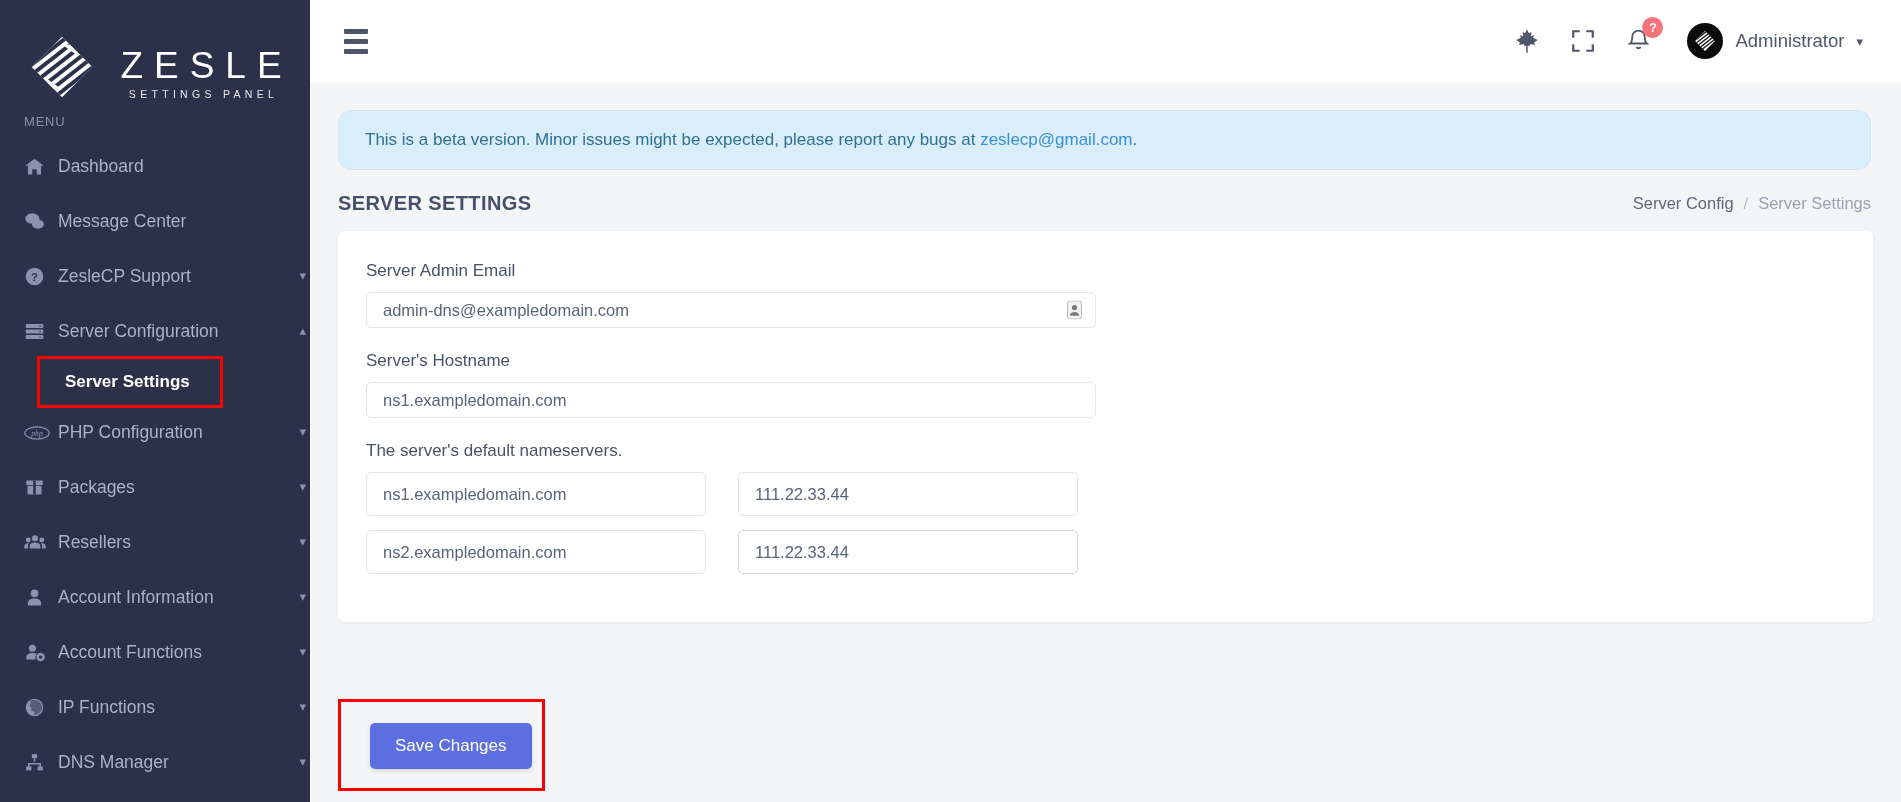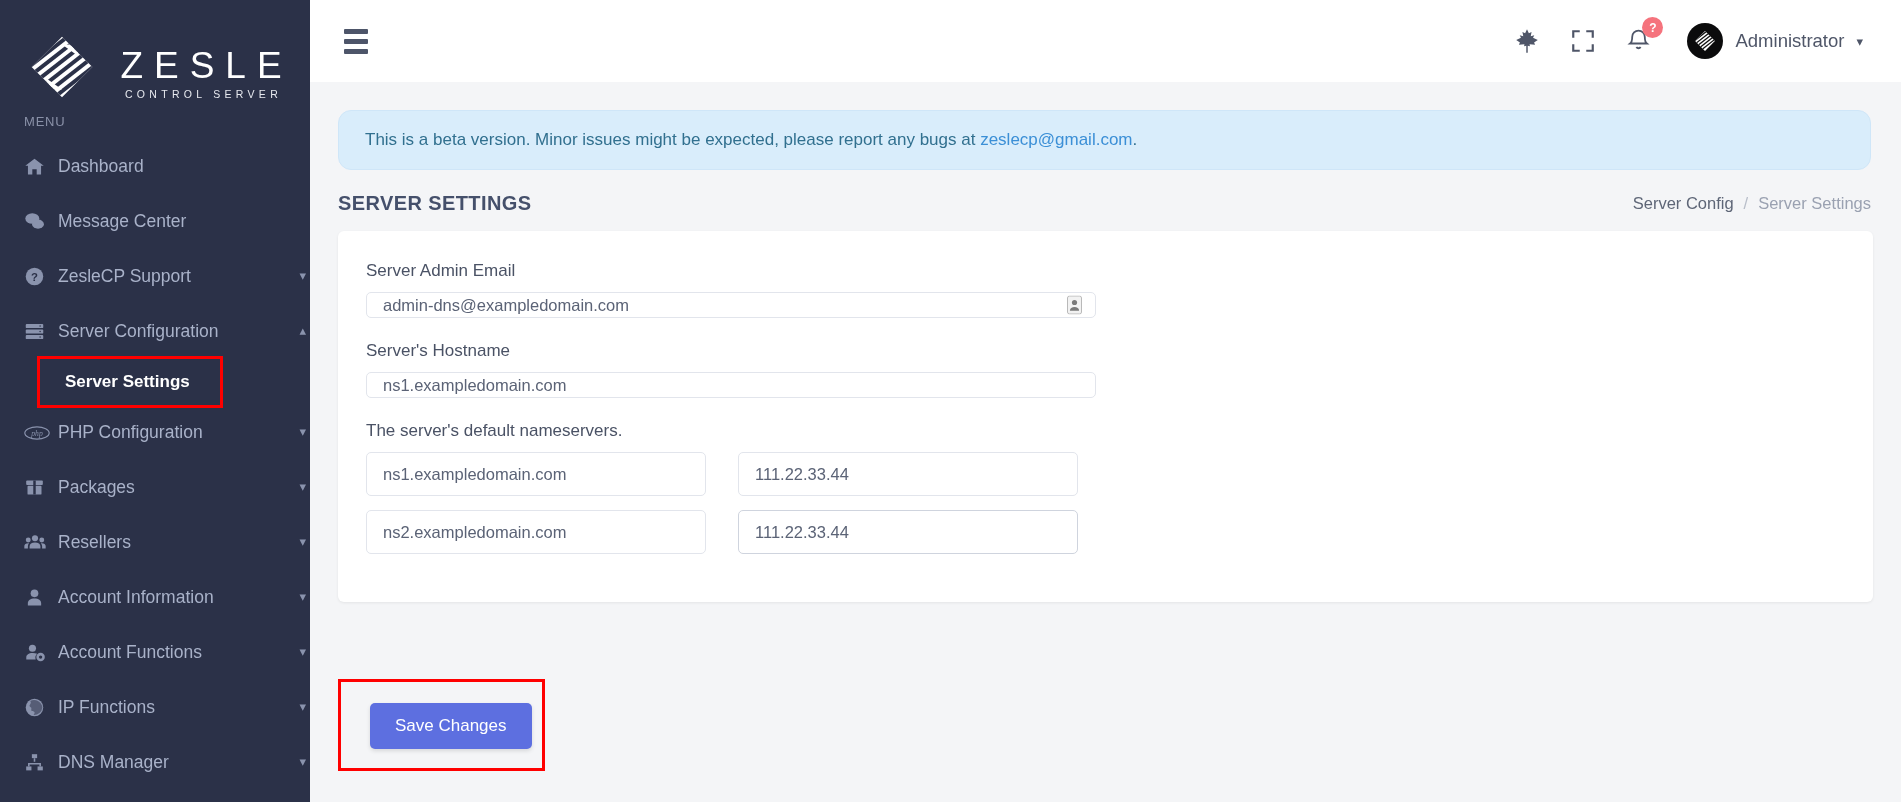--- a/index.html
+++ b/index.html
@@ -173,21 +173,21 @@
     padding: 30px 30px 34px 28px;
   }
   .f-label {
     font-size: 17px;
     color: #4a5265;
     margin-bottom: 11px;
   }
   .f-label.spaced { margin-top: 23px; }
   .f-input {
     width: 730px;
-    height: 26px;
+    height: 36px;
     border: 1px solid #e2e5ec;
     border-radius: 5px;
     padding: 0 16px;
     font-size: 16.5px;
     color: #5b6376;
     font-family: "Liberation Sans", sans-serif;
     background: #ffffff;
     outline: none;
     display: flex;
     align-items: center;
@@ -255,21 +255,21 @@
               <rect x="-30" y="52" width="160" height="6" fill="#2b3148"></rect>
               <rect x="-30" y="64" width="160" height="6" fill="#2b3148"></rect>
               <rect x="-30" y="76" width="160" height="6" fill="#2b3148"></rect>
             </g>
             <polygon points="50,16 74,33 26,67 50,84 26,84 26,67 74,33 74,16" fill="#ffffff"></polygon>
           </g>
         </svg>
       </span>
       <span class="brand-text">
         <span class="brand-title">ZESLE</span>
-        <span class="brand-sub">CONTROL SERVER</span>
+        <span class="brand-sub">SETTINGS PANEL</span>
       </span>
     </div>
 
     <div class="menu-label">MENU</div>
 
     <ul class="nav">
 
       <li class="nav-item">
         <span class="nav-ico">
           <svg width="21" height="21" viewBox="0 0 24 24" fill="currentColor">

